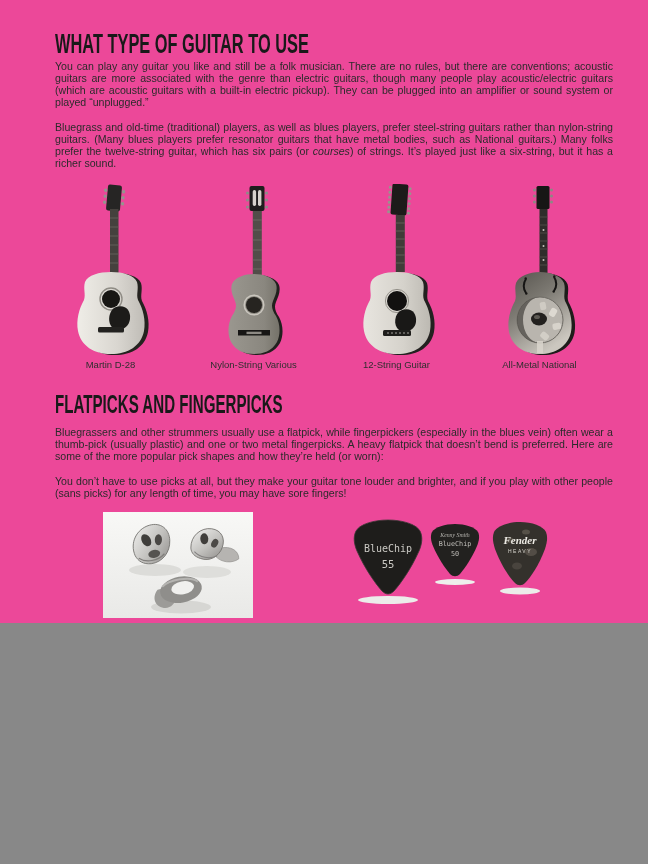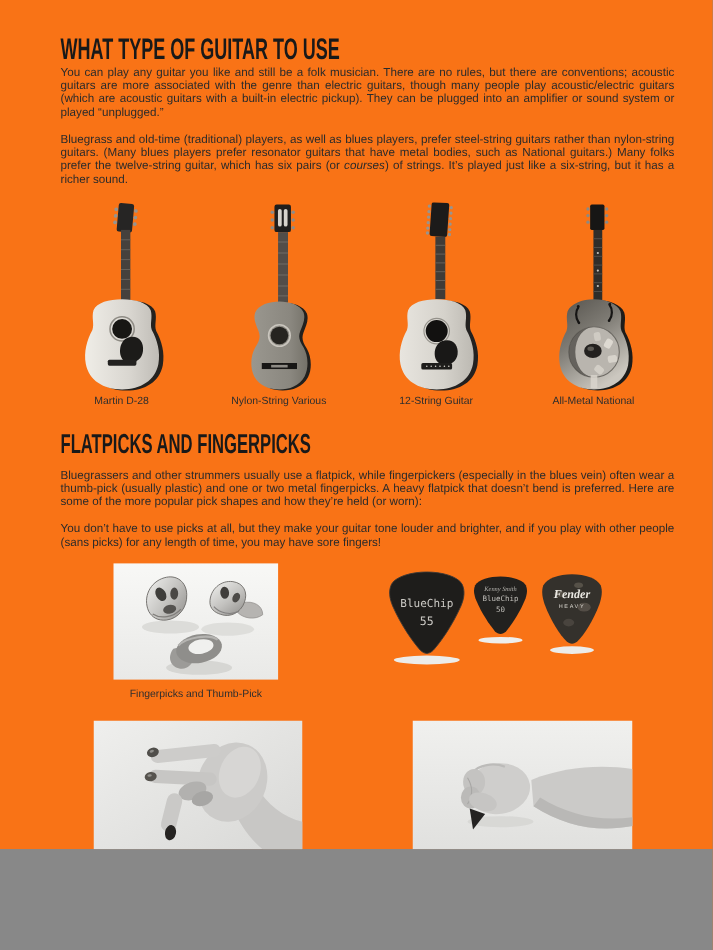--- a/index.html
+++ b/index.html
@@ -1,18 +1,18 @@
 <!DOCTYPE html>
 <html><head>
 <meta charset="utf-8">
 <style>
   html,body { margin:0; padding:0; background:#888; }
   .page {
-    width:648px; height:772px;
-    background:#f97316;
+    width:648px; height:623px;
+    background:#ec4899;
     position:relative;
     box-sizing:border-box;
     padding:34px 35px 0 55px;
     font-family:"Liberation Sans", sans-serif;
     color:#2b2b2b;
     margin:0 auto;
     overflow:hidden;
   }
   h1.sec, h2.sec { margin:0; font-weight:bold; color:#191919; }
   h1.sec { font-size:26px; line-height:21px; margin-bottom:5px; }

